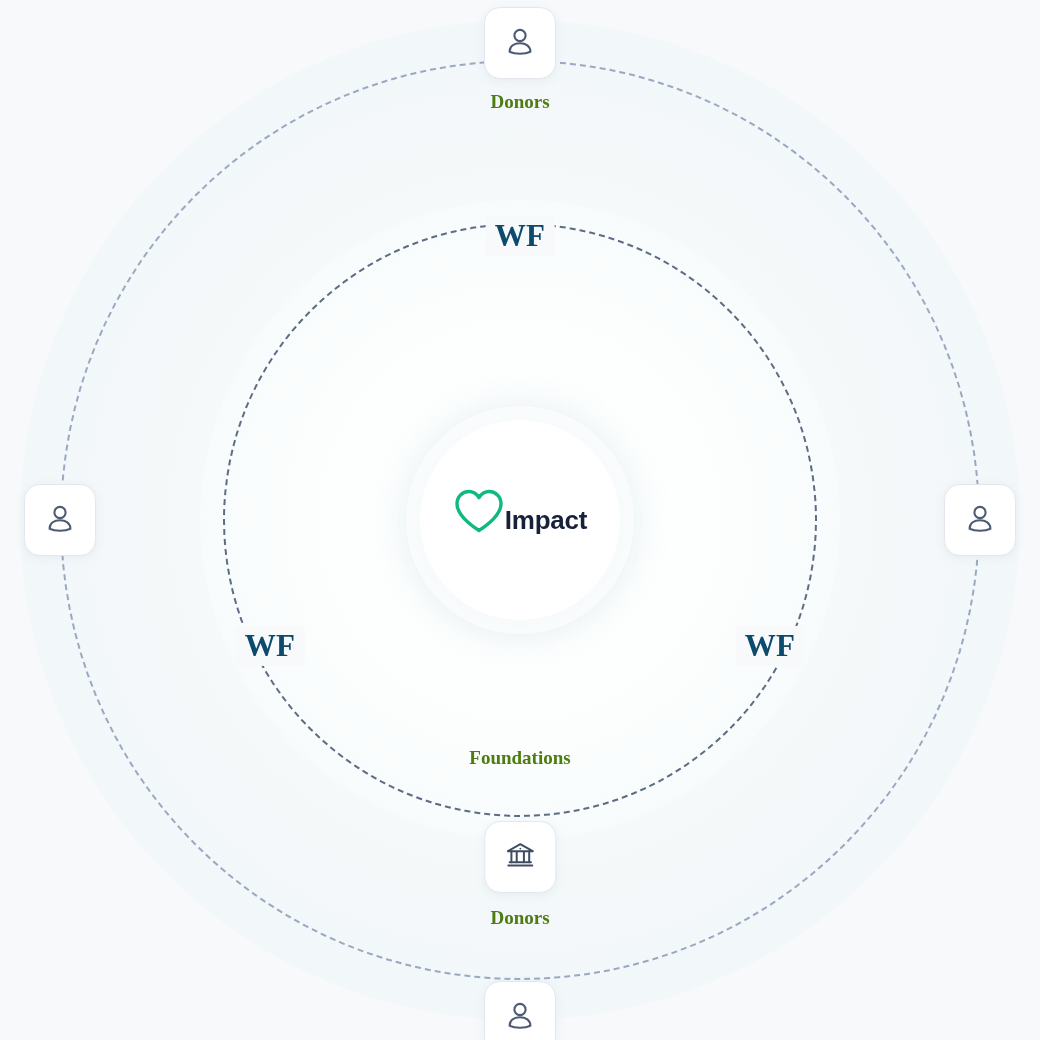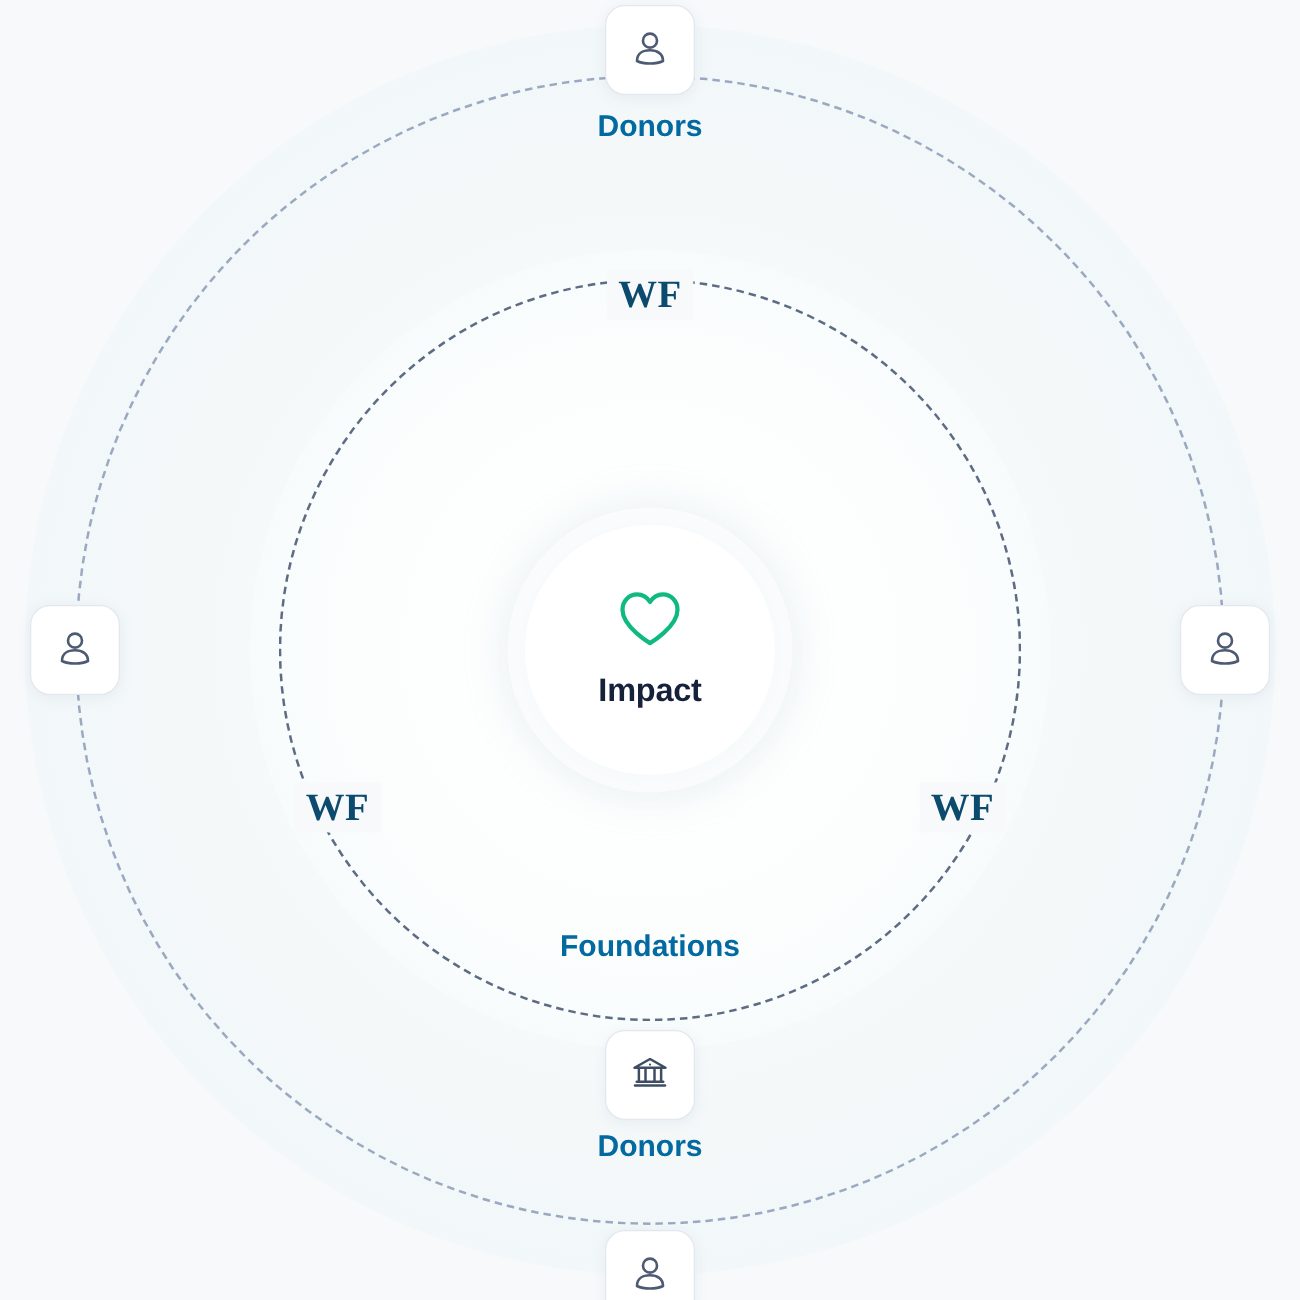--- a/index.html
+++ b/index.html
@@ -90,21 +90,21 @@
     width: 200px;
     height: 200px;
     margin-left: -100px;
     margin-top: -100px;
     border-radius: 50%;
     background: #ffffff;
     box-shadow: 0 0 0 14px rgba(255,255,255,0.62),
                 0 0 34px 16px rgba(230,240,242,0.85),
                 0 6px 26px rgba(120,140,160,0.10);
     display: flex;
-    flex-direction: column;
+    flex-direction: row;
     align-items: center;
     justify-content: center;
   }
   .hub-icon {
     display: block;
     margin-bottom: 14px;
   }
   .hub-label {
     font-size: 26px;
     font-weight: bold;
@@ -129,24 +129,25 @@
     border-radius: 16px;
     background: #ffffff;
     border: 1px solid #e3e8ef;
     box-shadow: 0 2px 10px rgba(120,140,170,0.10);
     display: flex;
     align-items: center;
     justify-content: center;
     box-sizing: border-box;
   }
   .node-label {
-    font-size: 24px;
+    font-size: 19px;
     font-weight: bold;
-    color: #0369a1;
+    color: #4d7c0f;
     white-space: nowrap;
+    font-family: Liberation Serif, serif;
   }
   .node .node-label {
     margin-top: 12px;
   }
   .node.label-above .node-label {
     margin-bottom: 12px;
     margin-top: 0;
   }
 
   

